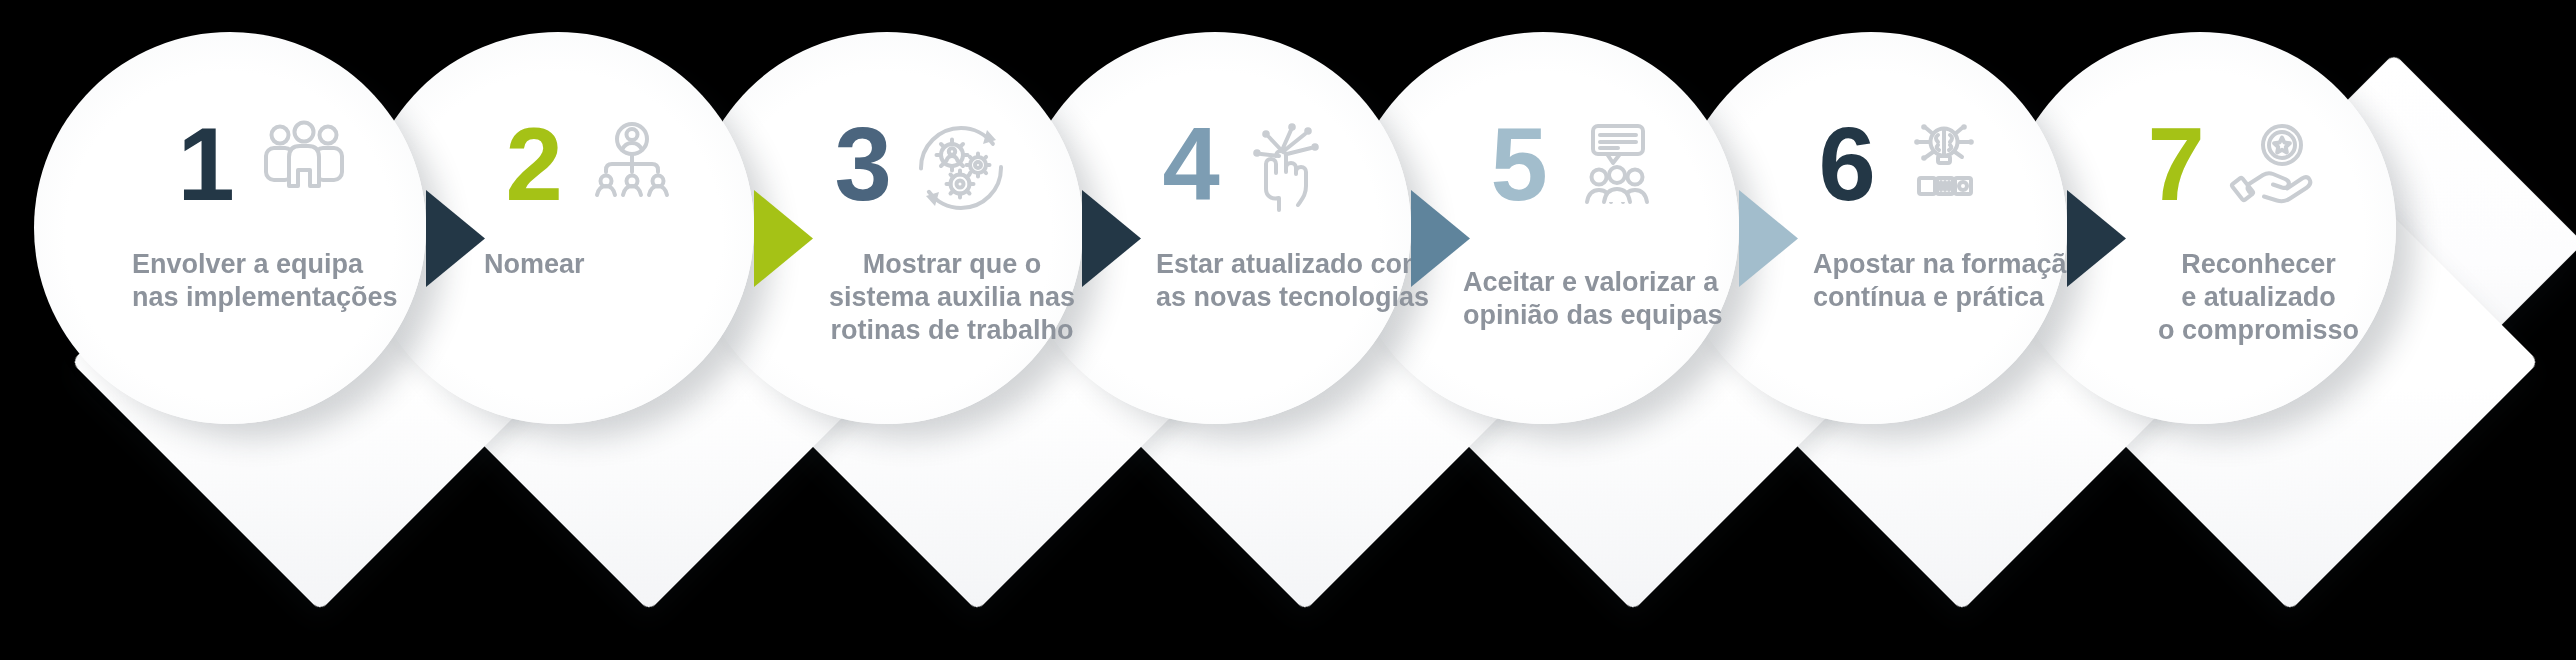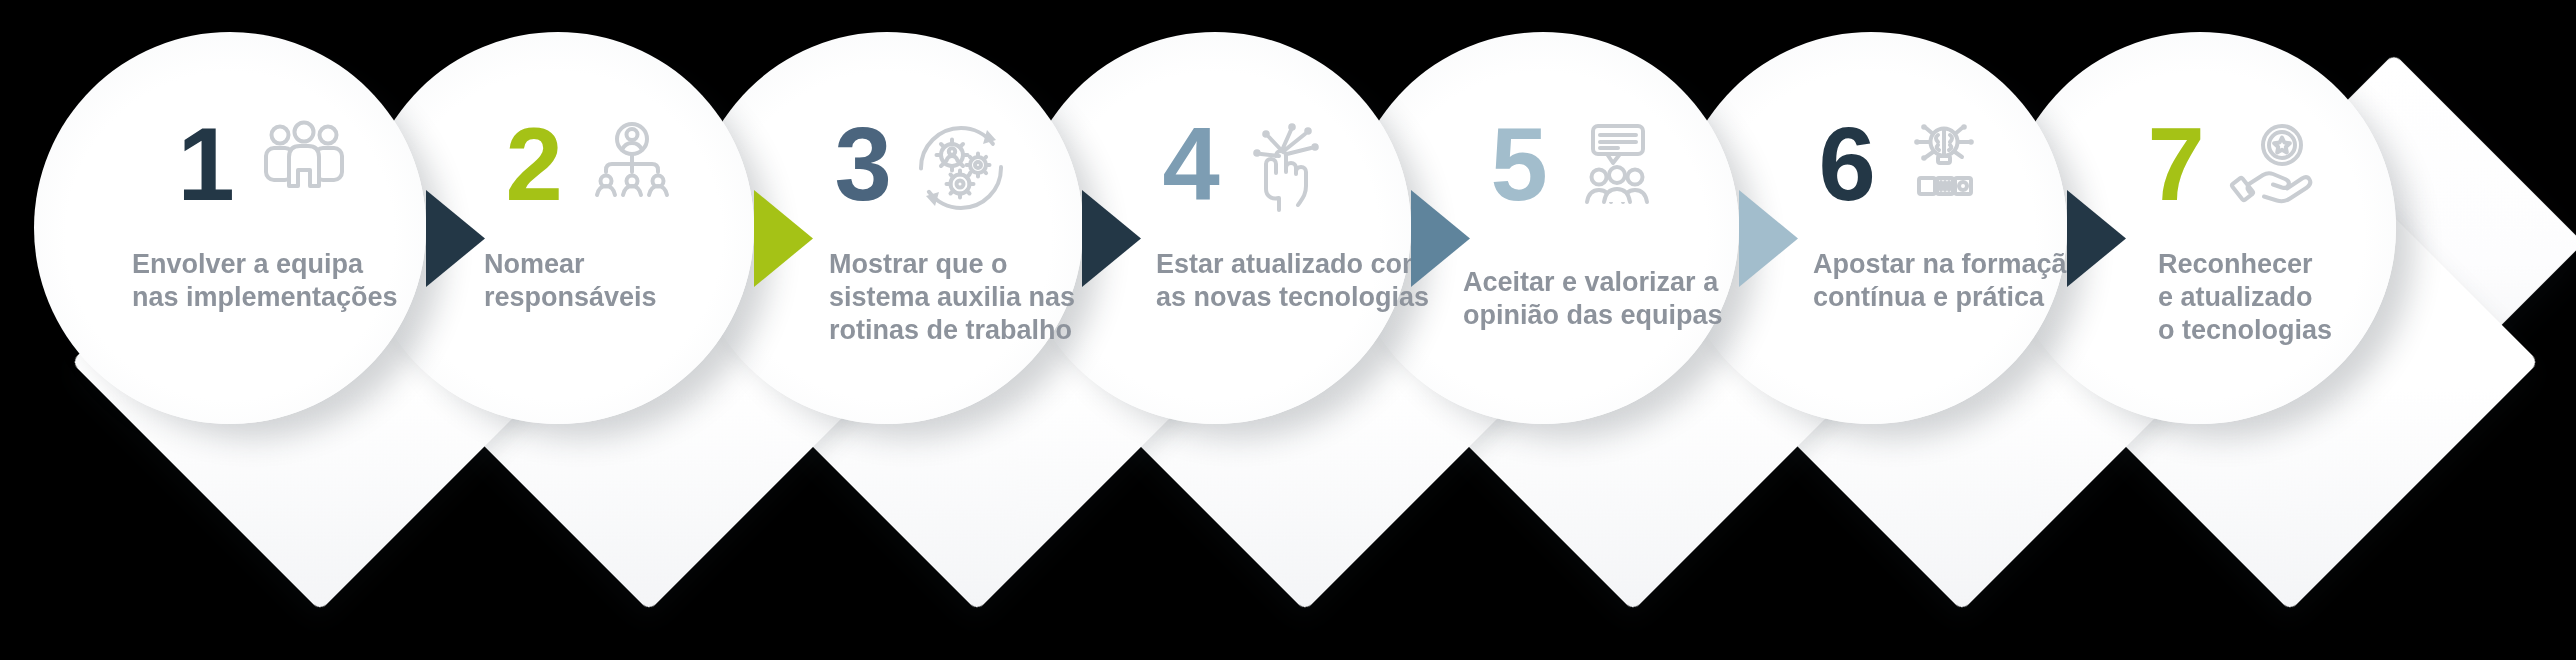--- a/index.html
+++ b/index.html
@@ -68,21 +68,20 @@
           <path d="M50 36 v10 M50 46 v8 M24 54 v-2 q0-6 6-6 h40 q6 0 6 6 v2"></path>
           <circle cx="24" cy="63" r="5.5"></circle>
           <path d="M15 77 q2-9 9-9 t9 9"></path>
           <circle cx="50" cy="63" r="5.5"></circle>
           <path d="M41 77 q2-9 9-9 t9 9"></path>
           <circle cx="76" cy="63" r="5.5"></circle>
           <path d="M67 77 q2-9 9-9 t9 9"></path>
         </svg></div>
       <div class="label" style="left: 122px;">
         <div>Nomear</div>
-        <div>responsáveis</div>
       </div>
     </div>
     <div class="arrow" style="left: 754px; background: rgb(165, 194, 22);"></div>
     <div class="pin" style="width: 352px; height: 352px; left: 801px; top: 186px; z-index: 18;"></div>
     <div class="circle" style="width: 392px; height: 392px; left: 691px; top: 32px; z-index: 38;">
       <div class="num" style="color: rgb(75, 101, 126);">3</div>
       <div class="icon"><svg viewBox="0 0 100 100">
           <circle cx="50" cy="50" r="40" stroke-dasharray="100 25"></circle>
           <path d="M76 12 l9 10 -13 4 z" fill="currentColor" stroke="none"></path>
           <path d="M24 88 l-9 -10 13 -4 z" fill="currentColor" stroke="none"></path>
@@ -90,21 +89,21 @@
           <circle cx="41" cy="33.5" r="3.2"></circle>
           <path d="M35.5 42.5 q1.5-4.5 5.5-4.5 t5.5 4.5"></path>
           <path d="M52 37 h4.5 M48.8 44.8 l3.2 3.2 M41 48 v4.5 M33.2 44.8 30 48 M30 37 h-4.5 M33.2 29.2 30 26 M41 26 v-4.5 M48.8 29.2 52 26"></path>
           <circle cx="67" cy="47" r="8"></circle>
           <circle cx="67" cy="47" r="3"></circle>
           <path d="M75 47 h3.5 M72.7 52.7 l2.4 2.4 M67 55 v3.5 M61.3 52.7 58.9 55.1 M59 47 h-3.5 M61.3 41.3 58.9 38.9 M67 39 v-3.5 M72.7 41.3 75.1 38.9"></path>
           <circle cx="49" cy="66" r="9.5"></circle>
           <circle cx="49" cy="66" r="3.5"></circle>
           <path d="M58.5 66 h4 M55.7 72.7 l2.8 2.8 M49 75.5 v4 M42.3 72.7 39.5 75.5 M39.5 66 h-4 M42.3 59.3 39.5 56.5 M49 56.5 v-4 M55.7 59.3 58.5 56.5"></path>
         </svg></div>
-      <div class="label" style="left: 138px;">
+      <div class="label" style="left: 138px; text-align: center;">
         <div>Mostrar que o</div>
         <div>sistema auxilia nas</div>
         <div>rotinas de trabalho</div>
       </div>
     </div>
     <div class="arrow" style="left: 1082px; background: rgb(35, 55, 70);"></div>
     <div class="pin" style="width: 352px; height: 352px; left: 1129px; top: 186px; z-index: 17;"></div>
     <div class="circle" style="width: 392px; height: 392px; left: 1019px; top: 32px; z-index: 37;">
       <div class="num" style="color: rgb(125, 157, 179);">4</div>
       <div class="icon"><svg viewBox="0 0 100 100">
@@ -170,20 +169,20 @@
     <div class="pin" style="width: 352px; height: 352px; left: 2114px; top: 186px; z-index: 14;"></div>
     <div class="circle" style="width: 392px; height: 392px; left: 2004px; top: 32px; z-index: 34;">
       <div class="num" style="color: rgb(165, 194, 22);">7</div>
       <div class="icon"><svg viewBox="0 0 100 100">
           <circle cx="58" cy="27" r="19"></circle>
           <circle cx="58" cy="27" r="13"></circle>
           <path d="M58 19.5 l2.4 5 5.4.7 -4 3.8 1 5.4 -4.8-2.7 -4.8 2.7 1-5.4 -4-3.8 5.4-.7 z"></path>
           <path d="M28 76 q-7-4-3-10 l14-9 q5-3 10-1 l12 5 q5 2 3.5 6 t-6.5 2.5 l-9-3 m14 4 15-10 q5-3 7.5 1 t-2.5 8 l-17 11 q-6 4-13 2 l-13-4"></path>
           <rect x="12" y="61" width="13" height="20" rx="2" transform="rotate(-38 18.5 71)"></rect>
         </svg></div>
-      <div class="label" style="left: 154px;">
+      <div class="label" style="left: 154px; text-align: center;">
         <div>Reconhecer</div>
         <div>e atualizado</div>
-        <div>o tecnologias</div>
+        <div>o compromisso</div>
       </div>
     </div>
   </div>
 
 
 </body></html>

